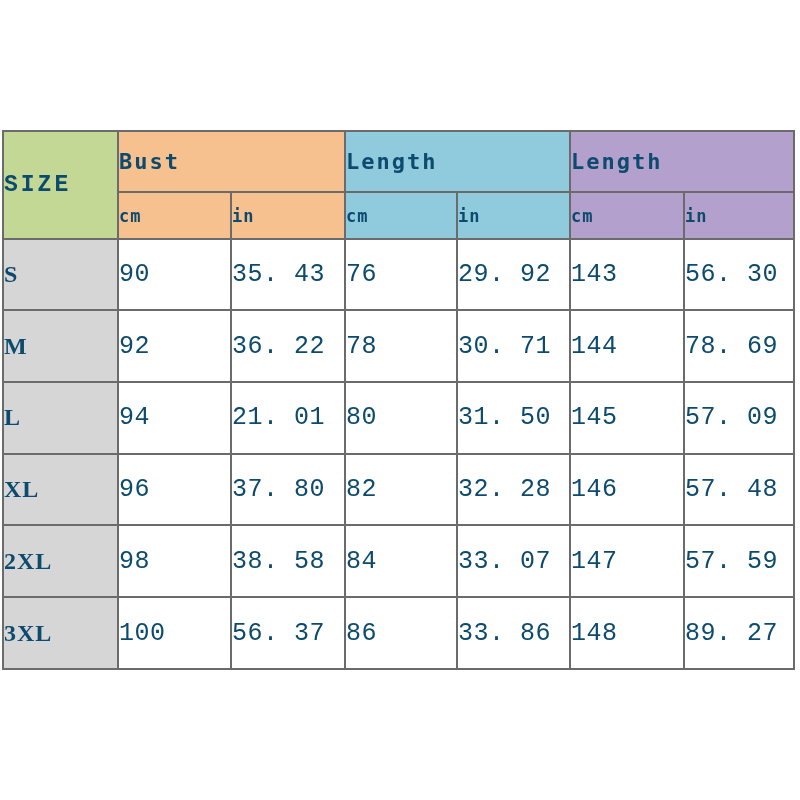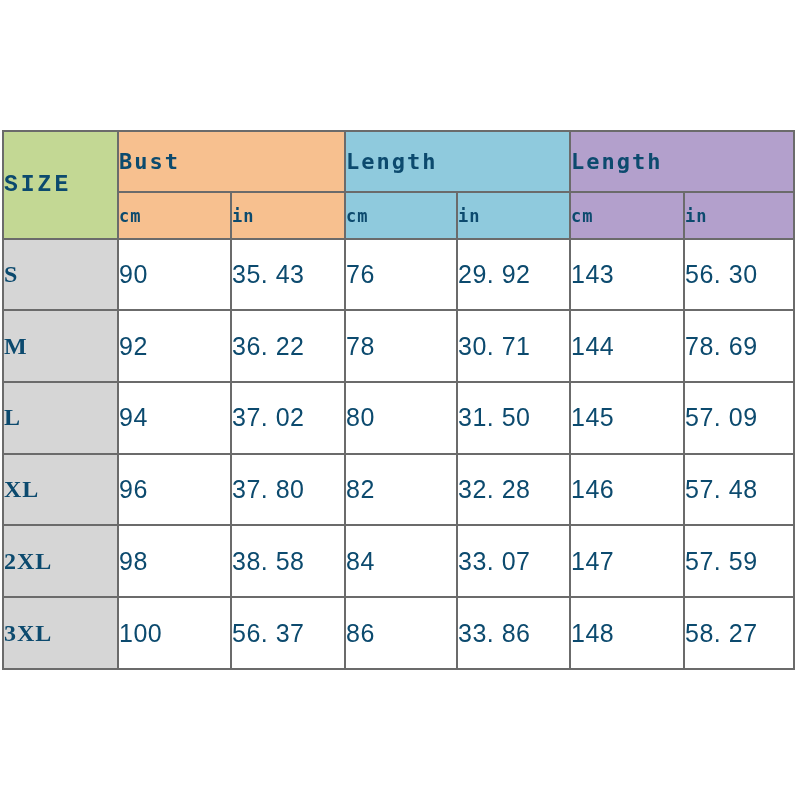--- a/index.html
+++ b/index.html
@@ -65,21 +65,21 @@
   td.size-label {
     background: #d6d6d6;
     font-family: "Liberation Serif", serif;
     font-size: 24px;
     font-weight: 700;
     letter-spacing: 1px;
     border-color: #6b6b6b;
   }
   td.val {
     background: #ffffff;
-    font-family: Liberation Sans, sans-serif;
+    font-family: Liberation Mono, monospace;
     font-size: 25px;
     font-weight: 400;
     letter-spacing: 0.5px;
     border-color: #7d7d7d;
   }
 
   
   col.c-size { width: 115px; }
   col.c-bcm  { width: 113px; }
   col.c-bin  { width: 114px; }
@@ -136,21 +136,21 @@
         <td class="val">92</td>
         <td class="val">36. 22</td>
         <td class="val">78</td>
         <td class="val">30. 71</td>
         <td class="val">144</td>
         <td class="val">78. 69</td>
       </tr>
       <tr class="data-row">
         <td class="size-label">L</td>
         <td class="val">94</td>
-        <td class="val">37. 02</td>
+        <td class="val">21. 01</td>
         <td class="val">80</td>
         <td class="val">31. 50</td>
         <td class="val">145</td>
         <td class="val">57. 09</td>
       </tr>
       <tr class="data-row">
         <td class="size-label">XL</td>
         <td class="val">96</td>
         <td class="val">37. 80</td>
         <td class="val">82</td>
@@ -167,17 +167,17 @@
         <td class="val">147</td>
         <td class="val">57. 59</td>
       </tr>
       <tr class="data-row">
         <td class="size-label">3XL</td>
         <td class="val">100</td>
         <td class="val">56. 37</td>
         <td class="val">86</td>
         <td class="val">33. 86</td>
         <td class="val">148</td>
-        <td class="val">58. 27</td>
+        <td class="val">89. 27</td>
       </tr>
     </tbody>
   </table>
 </div>
 
 </body></html>

